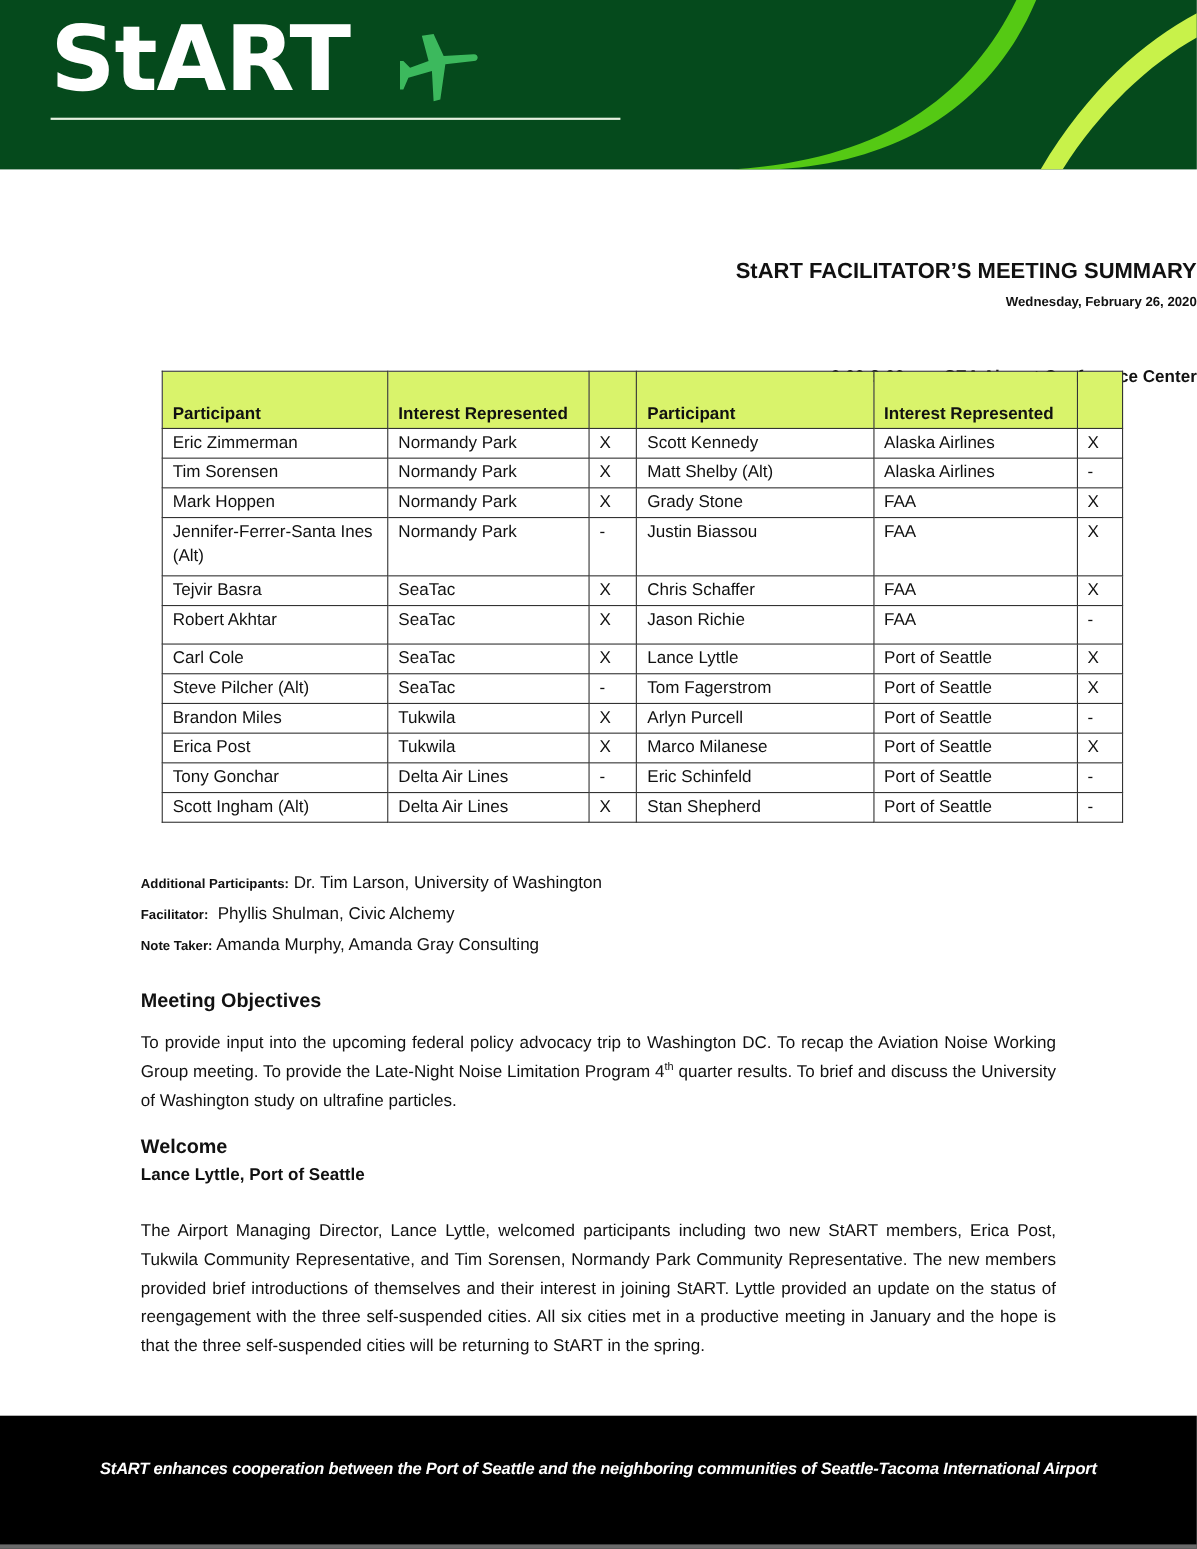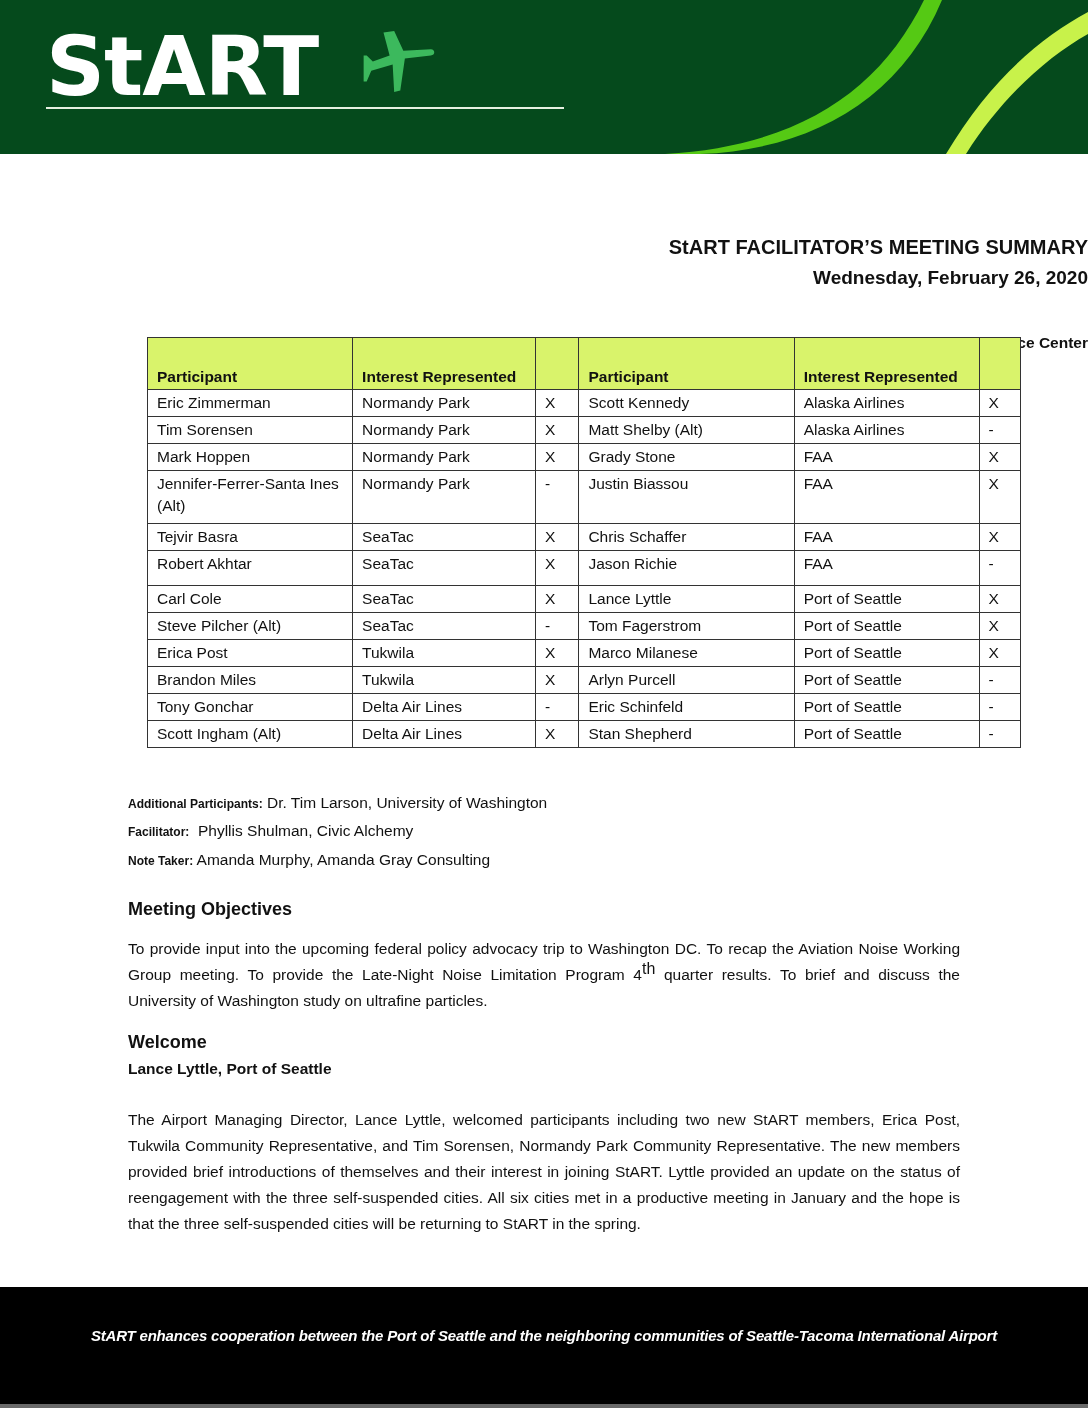--- a/index.html
+++ b/index.html
@@ -1,29 +1,29 @@
 <!DOCTYPE html>
 <html><head>
 <meta charset="utf-8">
 <style>
   html, body { margin: 0; padding: 0; }
   body { width: 1088px; height: 1408px; position: relative; background: #ffffff; font-family: "Liberation Sans", "DejaVu Sans", sans-serif; color: #111; overflow: hidden; }
 
   
   .banner { position: absolute; left: 0; top: 0; width: 1088px; height: 154px; background: #054a1c; overflow: hidden; }
   .banner svg.swoosh { position: absolute; left: 0; top: 0; }
-  .logo-word { position: absolute; left: 46px; top: 14px; font-family: "DejaVu Sans", sans-serif; font-weight: bold; font-size: 82px; color: #ffffff; letter-spacing: -1px; line-height: 1; margin-top: 12px; }
+  .logo-word { position: absolute; left: 46px; top: 14px; font-family: "DejaVu Sans", sans-serif; font-weight: bold; font-size: 82px; color: #ffffff; letter-spacing: -1px; line-height: 1; }
   .plane { position: absolute; left: 356px; top: 18px; width: 84px; height: 84px; }
   .logo-rule { position: absolute; left: 46px; top: 107px; width: 518px; height: 2px; background: #e6f0e0; }
   .logo-sub { position: absolute; left: 46px; top: 113px; font-family: "DejaVu Sans", sans-serif; font-size: 23px; color: #ffffff; letter-spacing: 0.3px; white-space: nowrap; }
 
   
   .title { position: absolute; left: 0; width: 1088px; text-align: right; font-weight: bold; }
   .t1 { top: 236px; font-size: 20px; }
-  .t2 { top: 267px; font-size: 19px; }
+  .t2 { top: 267px; font-size: 12px; }
   .t3 { top: 293px; font-size: 15.5px; margin-top: 41px; }
 
   
   table.att { position: absolute; left: 107px; top: 337px; width: 874px; border-collapse: collapse; font-size: 15.5px; margin-left: 40px; }
   table.att td, table.att th { border: 1.5px solid #333; padding: 2px 9px; vertical-align: top; text-align: left; line-height: 22px; }
   table.att th { background: #d9f36b; font-weight: bold; vertical-align: bottom; height: 48px; padding-bottom: 1px; }
   .c-name { width: 184px; }
   .c-int { width: 162px; }
   .c-x { width: 24px; }
   .c-name2 { width: 194px; }
@@ -31,21 +31,21 @@
   .c-x2 { width: 22px; }
   tr.tall td { height: 48px; }
   tr.mid td { height: 30px; }
 
   
   .blk { position: absolute; left: 128px; width: 832px; font-size: 15.5px; line-height: 26px; }
   .lbl { font-weight: bold; font-size: 12px; }
   .h2 { font-weight: bold; font-size: 18px; }
   .h3 { font-weight: bold; font-size: 15.5px; }
   .para { text-align: justify; }
-  sup { font-size: 16px; line-height: 0; margin-top: 31px; }
+  sup { font-size: 10px; line-height: 0; margin-top: 31px; }
 
   
   .footer { position: absolute; left: 0; top: 1287px; width: 1088px; height: 121px; background: #000000; }
   .footer .bar { position: absolute; left: 0; bottom: 0; width: 1088px; height: 4px; background: #6a6a6a; }
   .footer-text { position: absolute; left: 0; top: 40px; width: 1088px; text-align: center; color: #ffffff; font-style: italic; font-weight: bold; font-size: 15px; letter-spacing: -0.2px; }
 </style>
 </head>
 <body>
 
 <div class="banner">
@@ -135,34 +135,34 @@
       </tr>
       <tr>
         <td>Steve Pilcher (Alt)</td>
         <td>SeaTac</td>
         <td>-</td>
         <td>Tom Fagerstrom</td>
         <td>Port of Seattle</td>
         <td>X</td>
       </tr>
       <tr>
+        <td>Brandon Miles</td>
+        <td>Tukwila</td>
+        <td>X</td>
+        <td>Arlyn Purcell</td>
+        <td>Port of Seattle</td>
+        <td>-</td>
+      </tr>
+      <tr>
         <td>Erica Post</td>
         <td>Tukwila</td>
         <td>X</td>
         <td>Marco Milanese</td>
         <td>Port of Seattle</td>
         <td>X</td>
-      </tr>
-      <tr>
-        <td>Brandon Miles</td>
-        <td>Tukwila</td>
-        <td>X</td>
-        <td>Arlyn Purcell</td>
-        <td>Port of Seattle</td>
-        <td>-</td>
       </tr>
       <tr>
         <td>Tony Gonchar</td>
         <td>Delta Air Lines</td>
         <td>-</td>
         <td>Eric Schinfeld</td>
         <td>Port of Seattle</td>
         <td>-</td>
       </tr>
       <tr>

